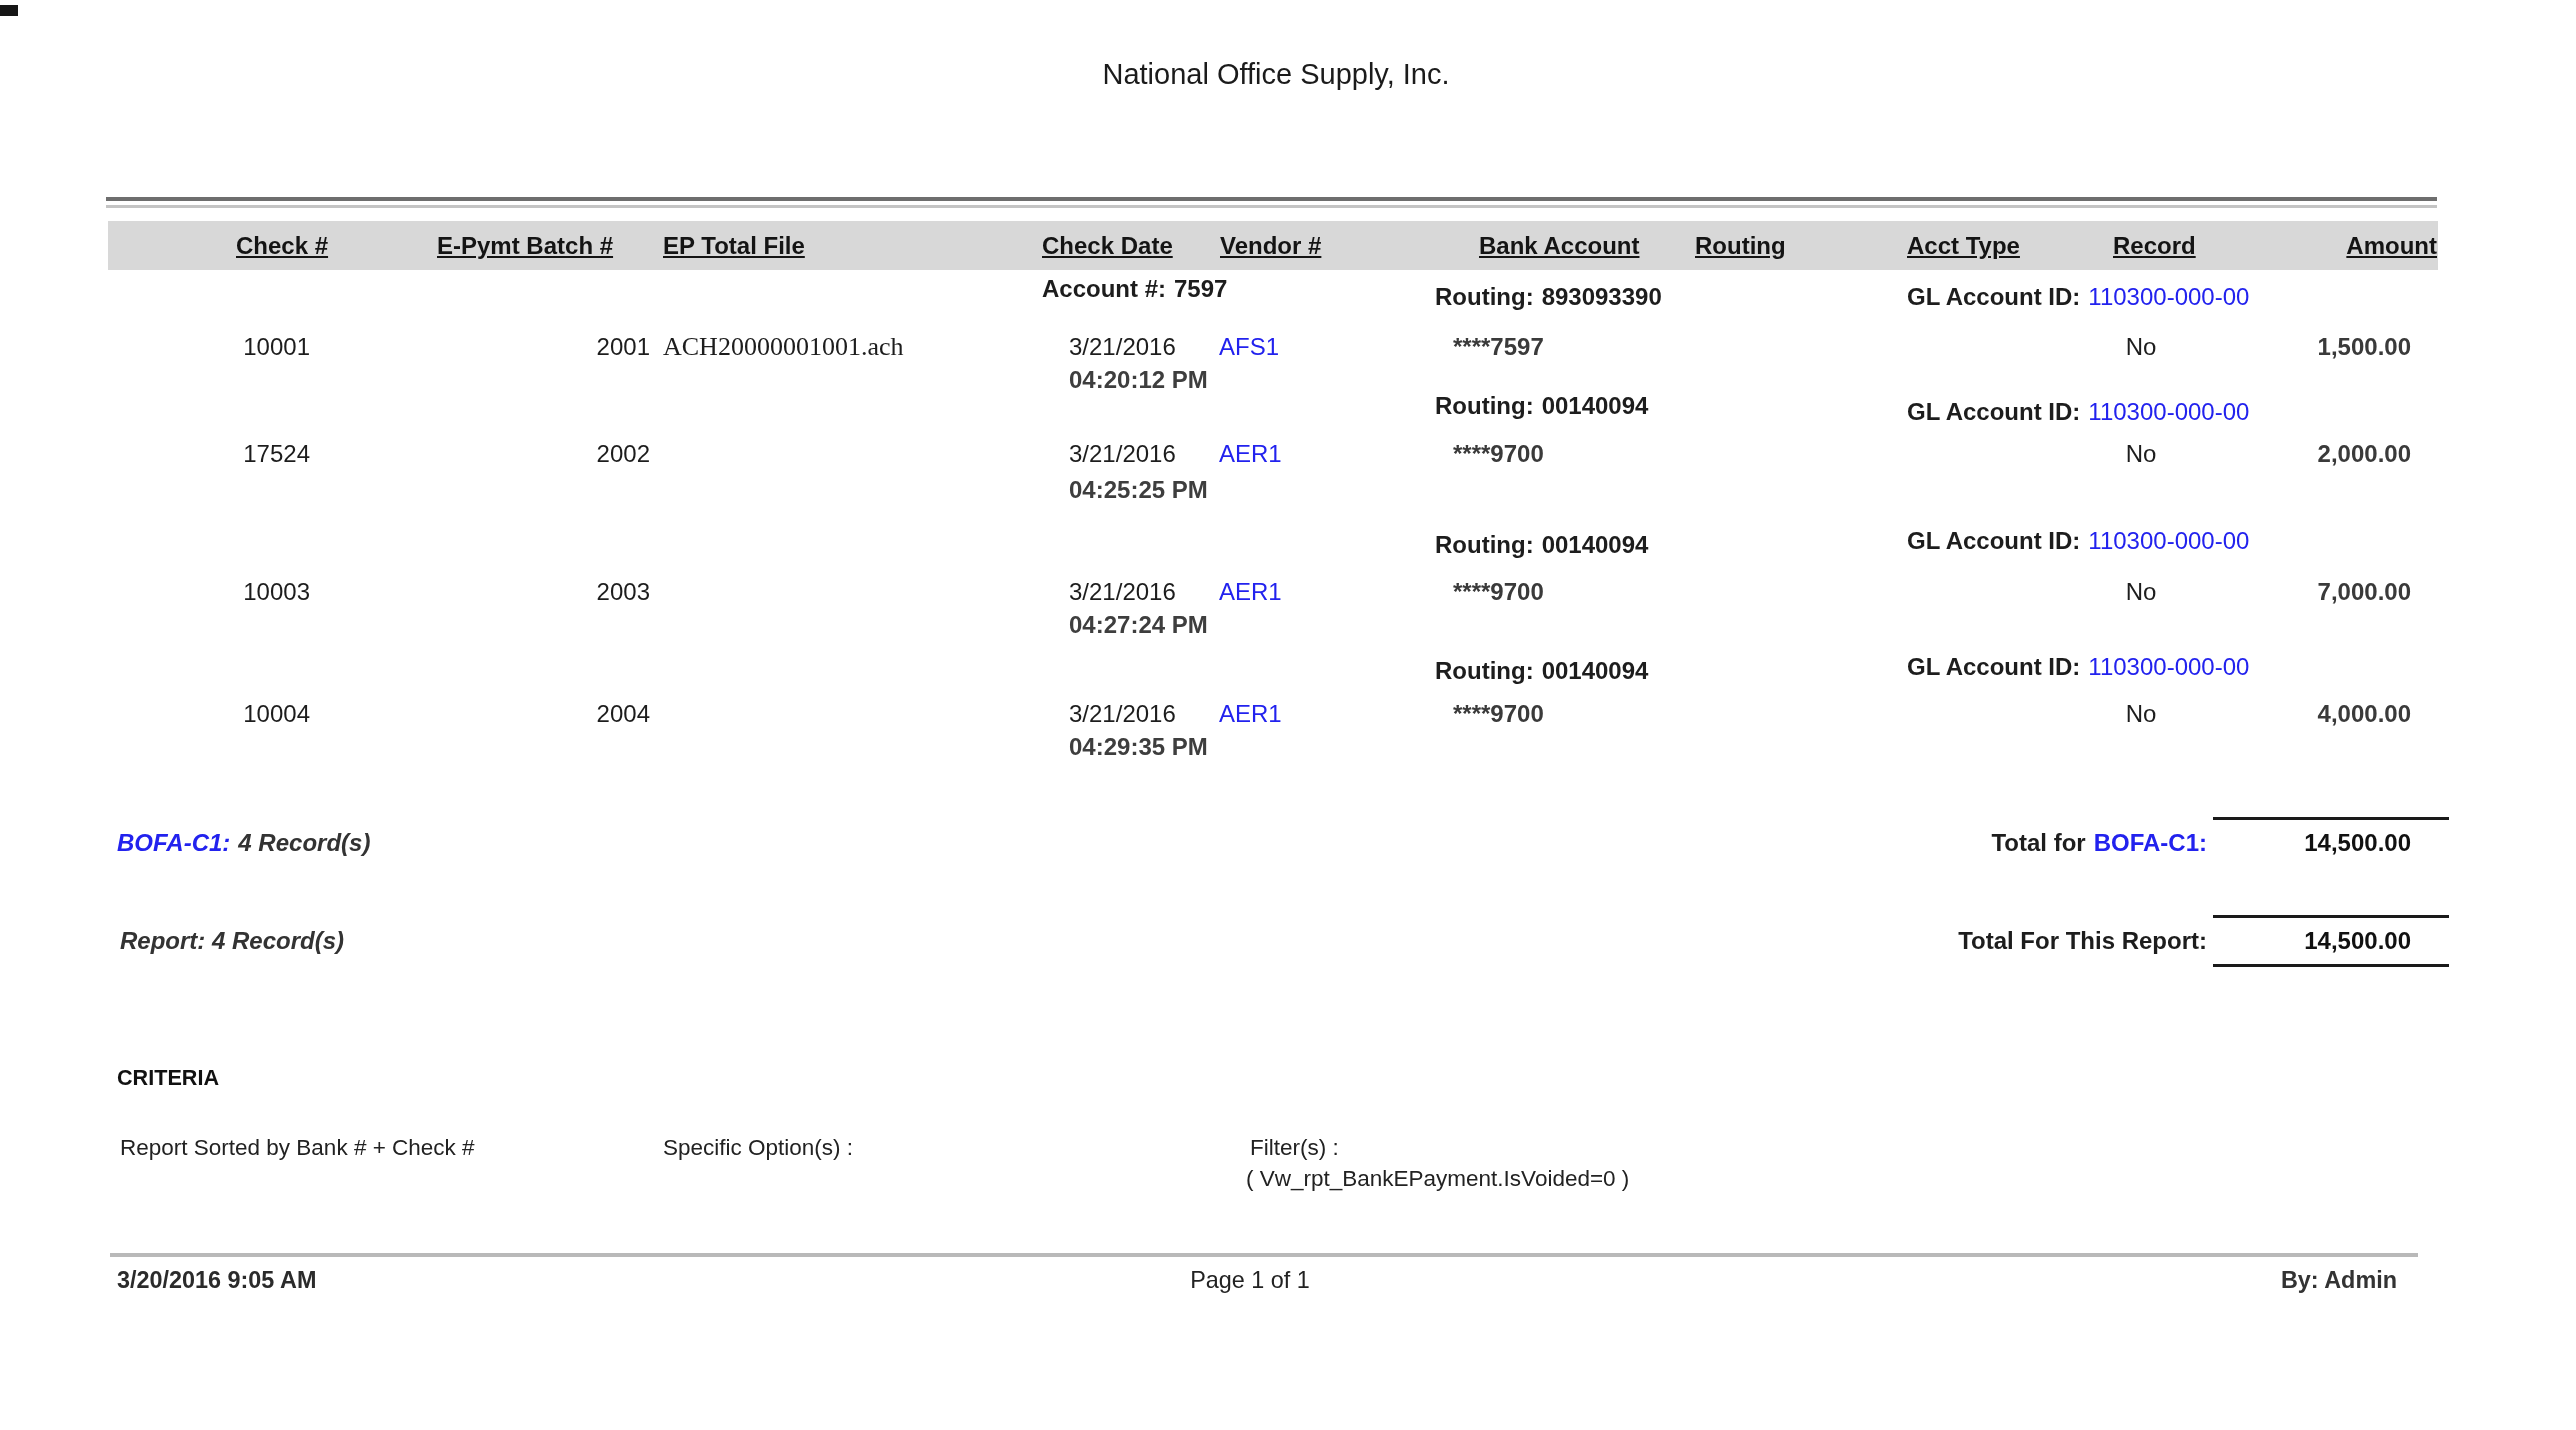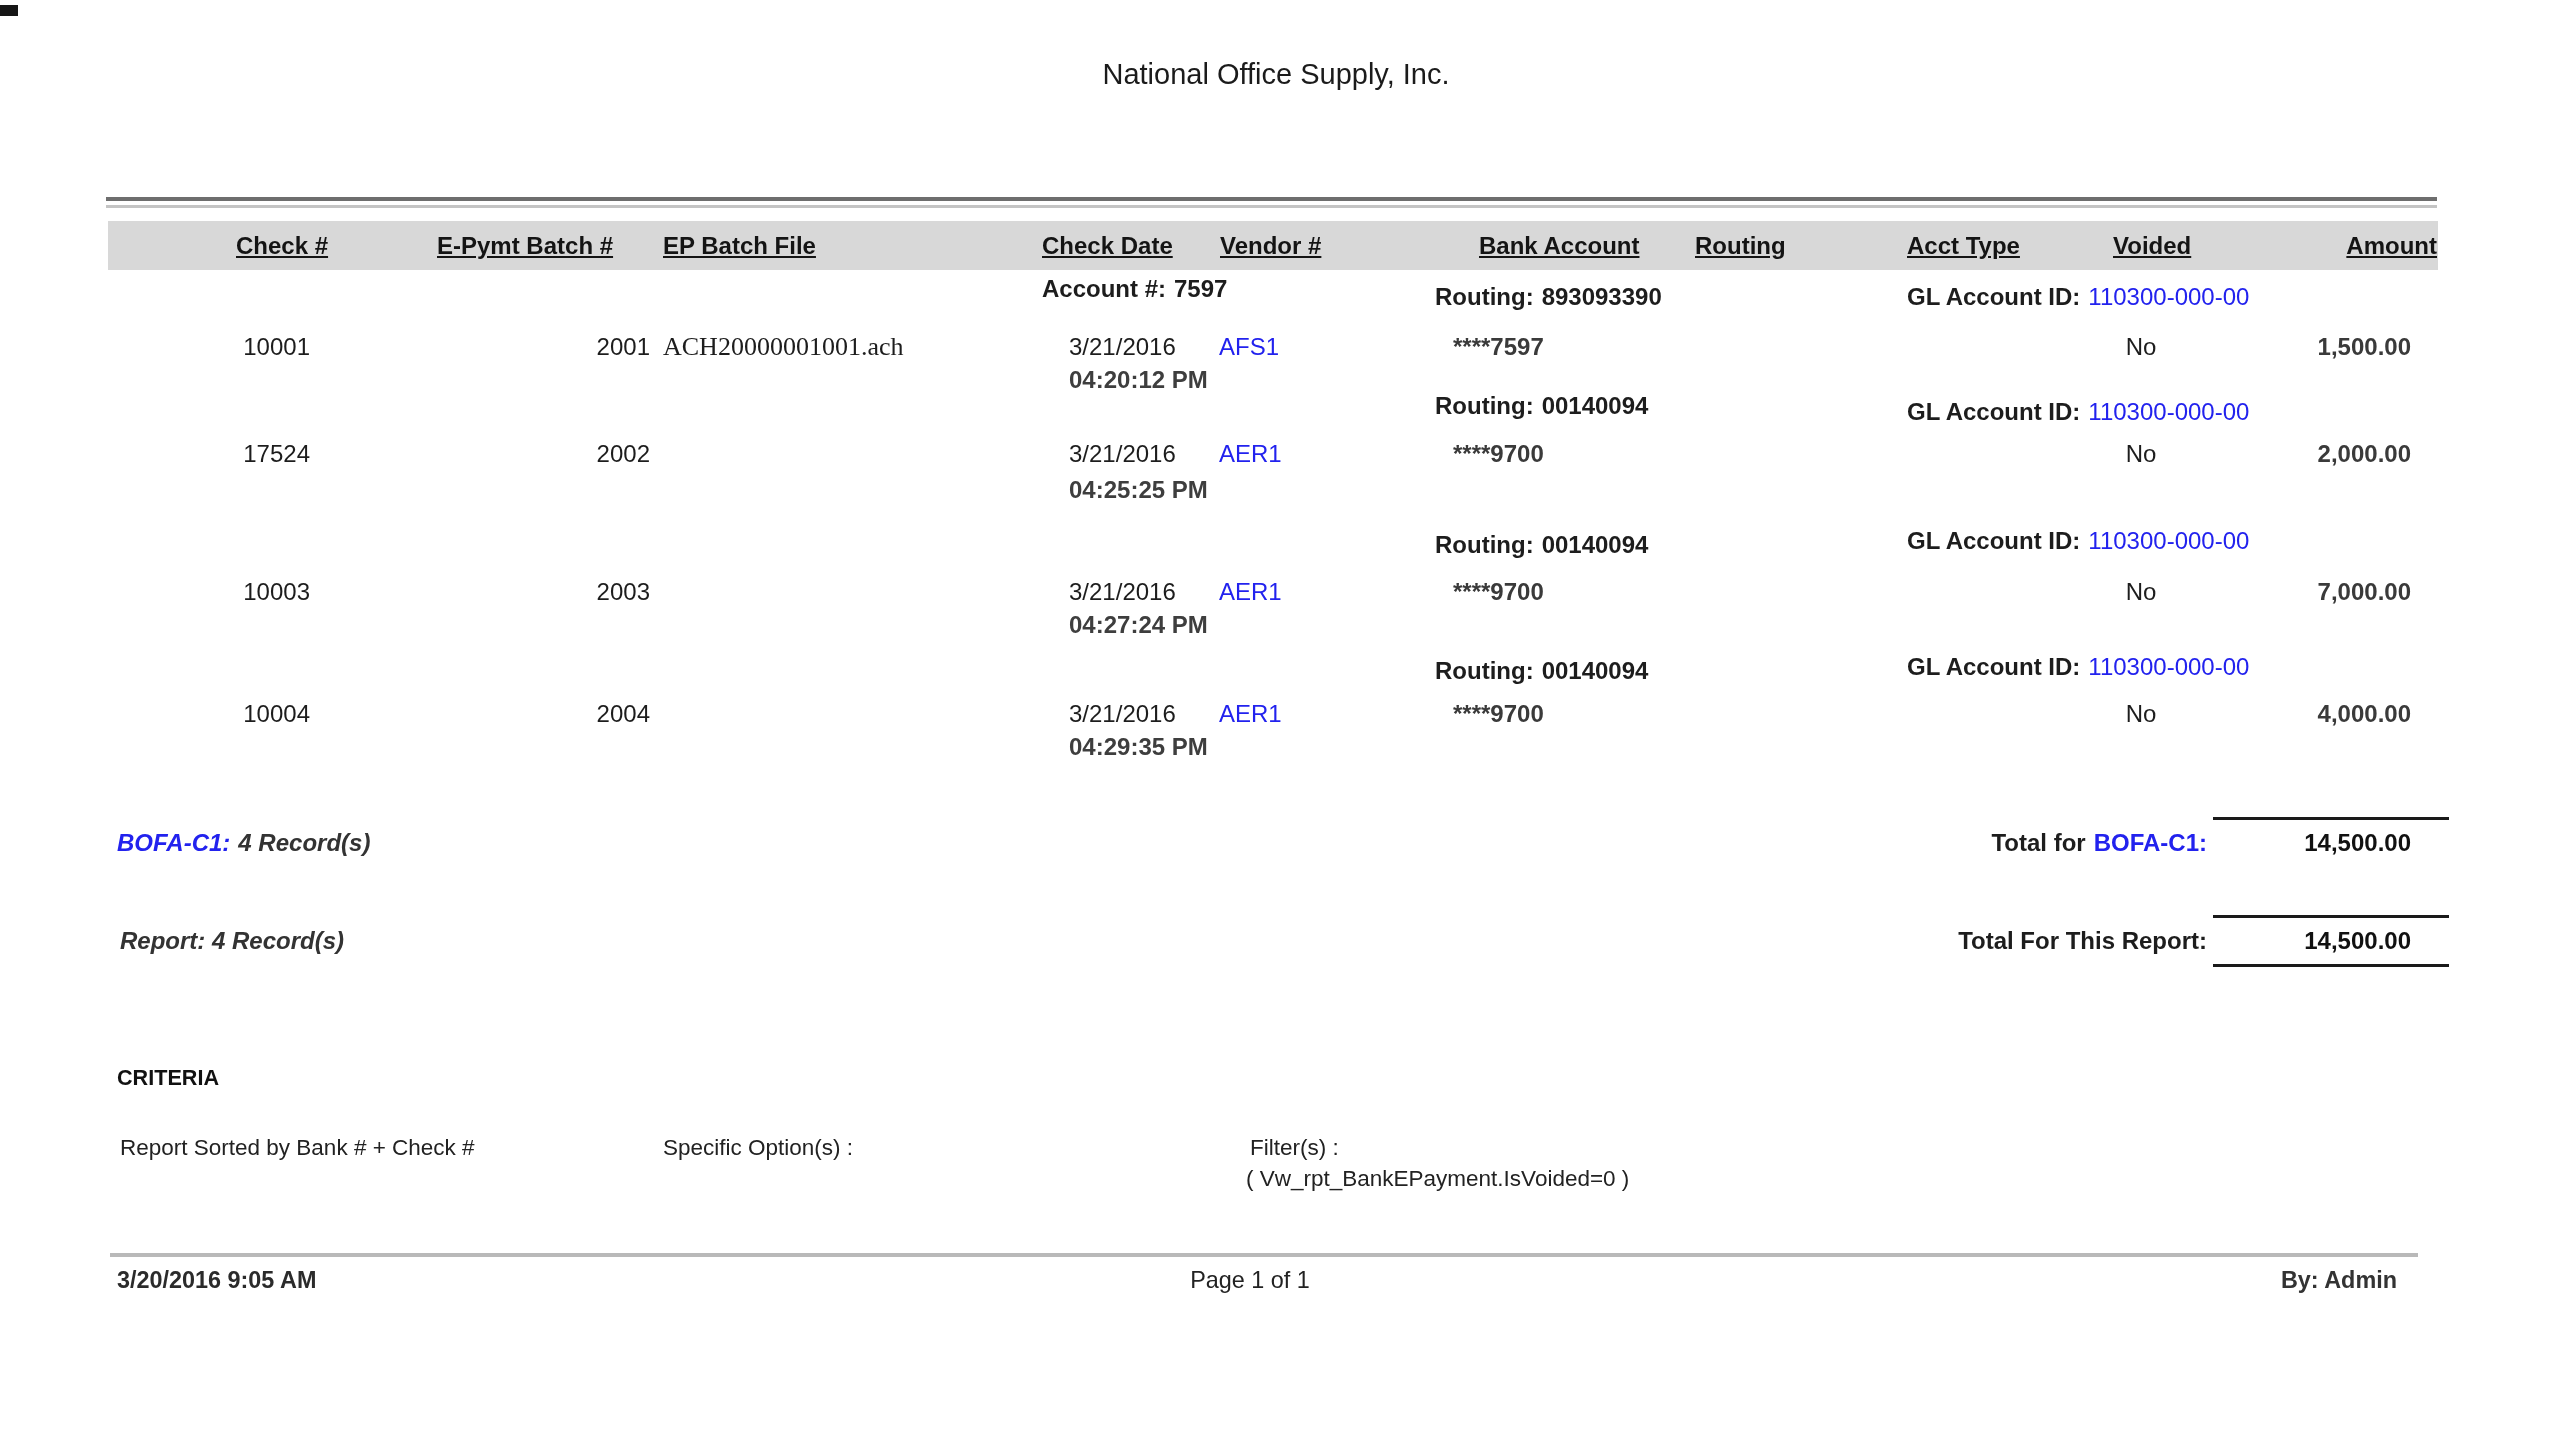--- a/index.html
+++ b/index.html
@@ -36,27 +36,27 @@
 
   <div class="corner"></div>
 
   <div class="company">National Office Supply, Inc.</div>
   <div class="rule rule-dark"></div>
   <div class="rule rule-light"></div>
 
   <div class="band"></div>
   <div class="colh" style="left:236px">Check #</div>
   <div class="colh" style="left:437px">E-Pymt Batch #</div>
-  <div class="colh" style="left:663px">EP Batch File</div>
+  <div class="colh" style="left:663px">EP Total File</div>
   <div class="colh" style="left:1042px">Check Date</div>
   <div class="colh" style="left:1220px">Vendor #</div>
   <div class="colh" style="left:1479px">Bank Account</div>
   <div class="colh" style="left:1695px">Routing</div>
   <div class="colh" style="left:1907px">Acct Type</div>
-  <div class="colh" style="left:2113px">Voided</div>
+  <div class="colh" style="left:2113px">Record</div>
   <div class="colh" style="right:139px">Amount</div>
 
   <div class="t" style="left:1042px;top:272px">
     <span class="bold">Account #:</span><span class="gap"></span><span class="bold">7597</span>
   </div>
   <div class="t" style="left:1435px;top:280px">
     <span class="bold">Routing:</span><span class="gap"></span><span class="bold">893093390</span>
   </div>
   <div class="t" style="left:1907px;top:280px">
     <span class="bold">GL Account ID:</span><span class="gap"></span><span class="blue">110300-000-00</span>

